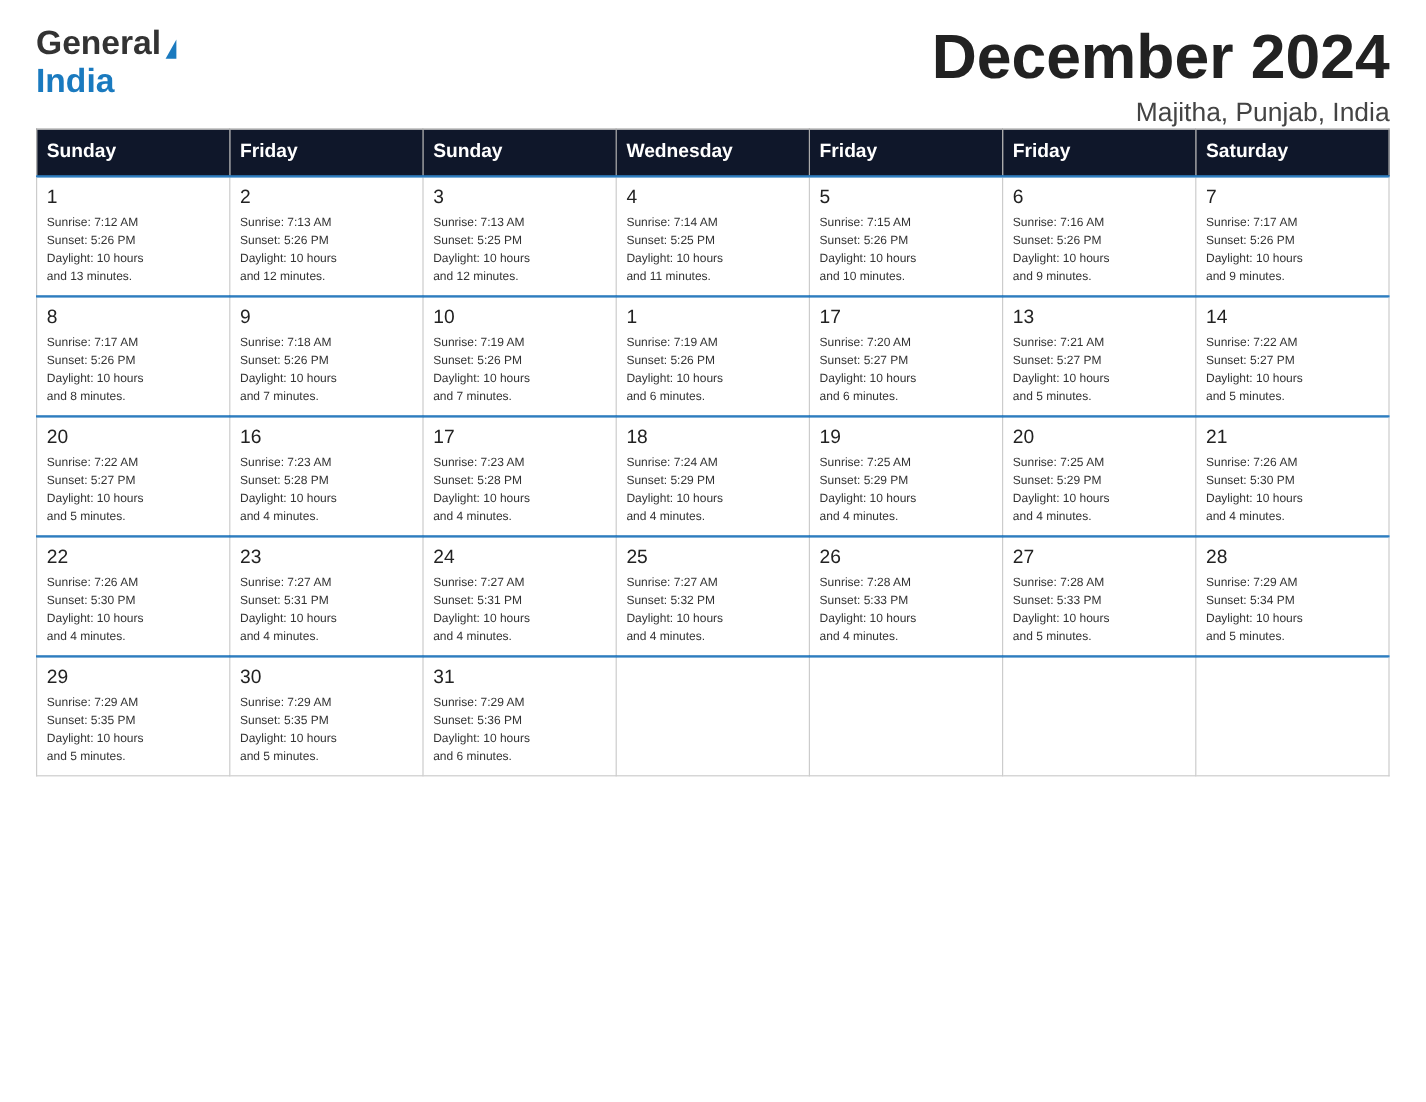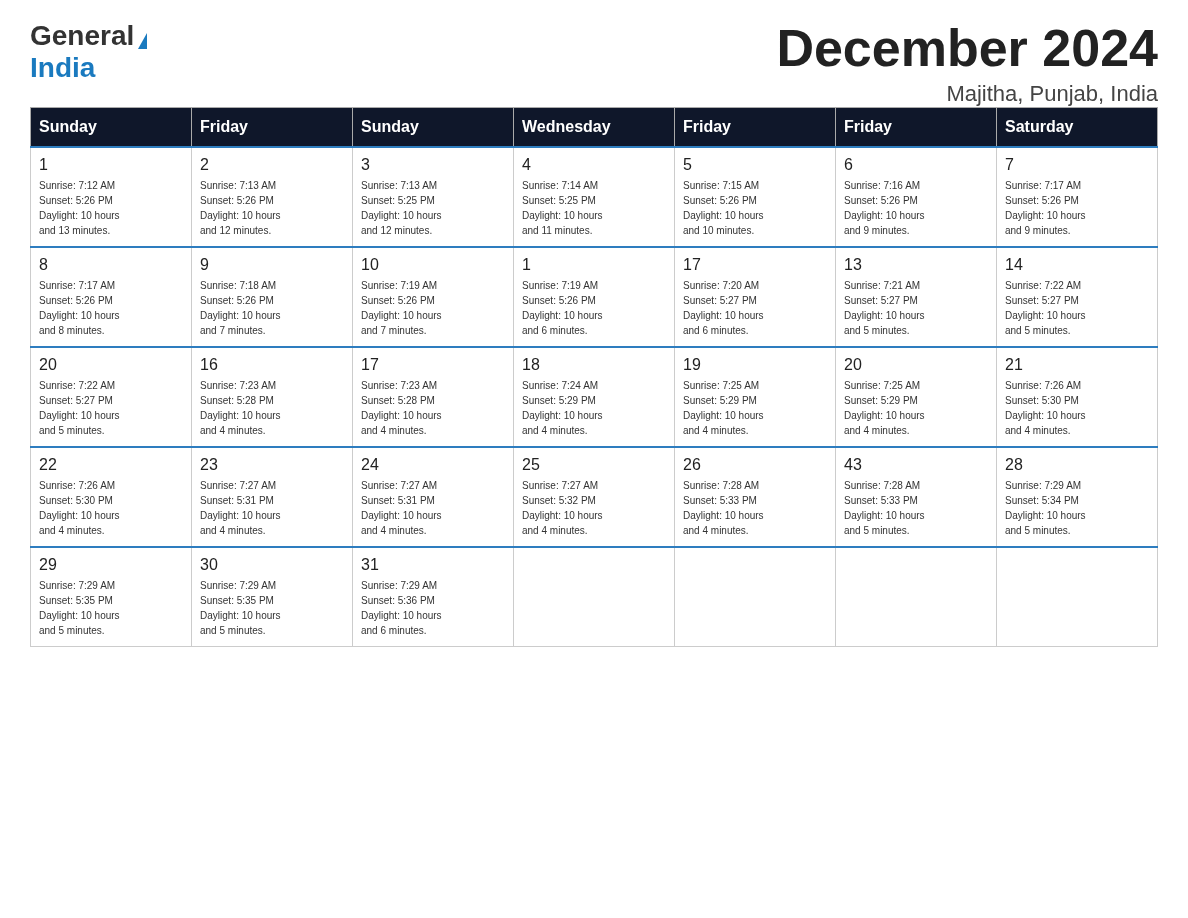--- a/index.html
+++ b/index.html
@@ -342,21 +342,21 @@
         <td>
           <div class="day-num">26</div>
         <div class="day-info">
           Sunrise: 7:28 AM<br>
           Sunset: 5:33 PM<br>
           Daylight: 10 hours<br>
           and 4 minutes.
         </div>
         </td>
         <td>
-          <div class="day-num">43</div>
+          <div class="day-num">27</div>
         <div class="day-info">
           Sunrise: 7:28 AM<br>
           Sunset: 5:33 PM<br>
           Daylight: 10 hours<br>
           and 5 minutes.
         </div>
         </td>
         <td>
           <div class="day-num">28</div>
         <div class="day-info">

